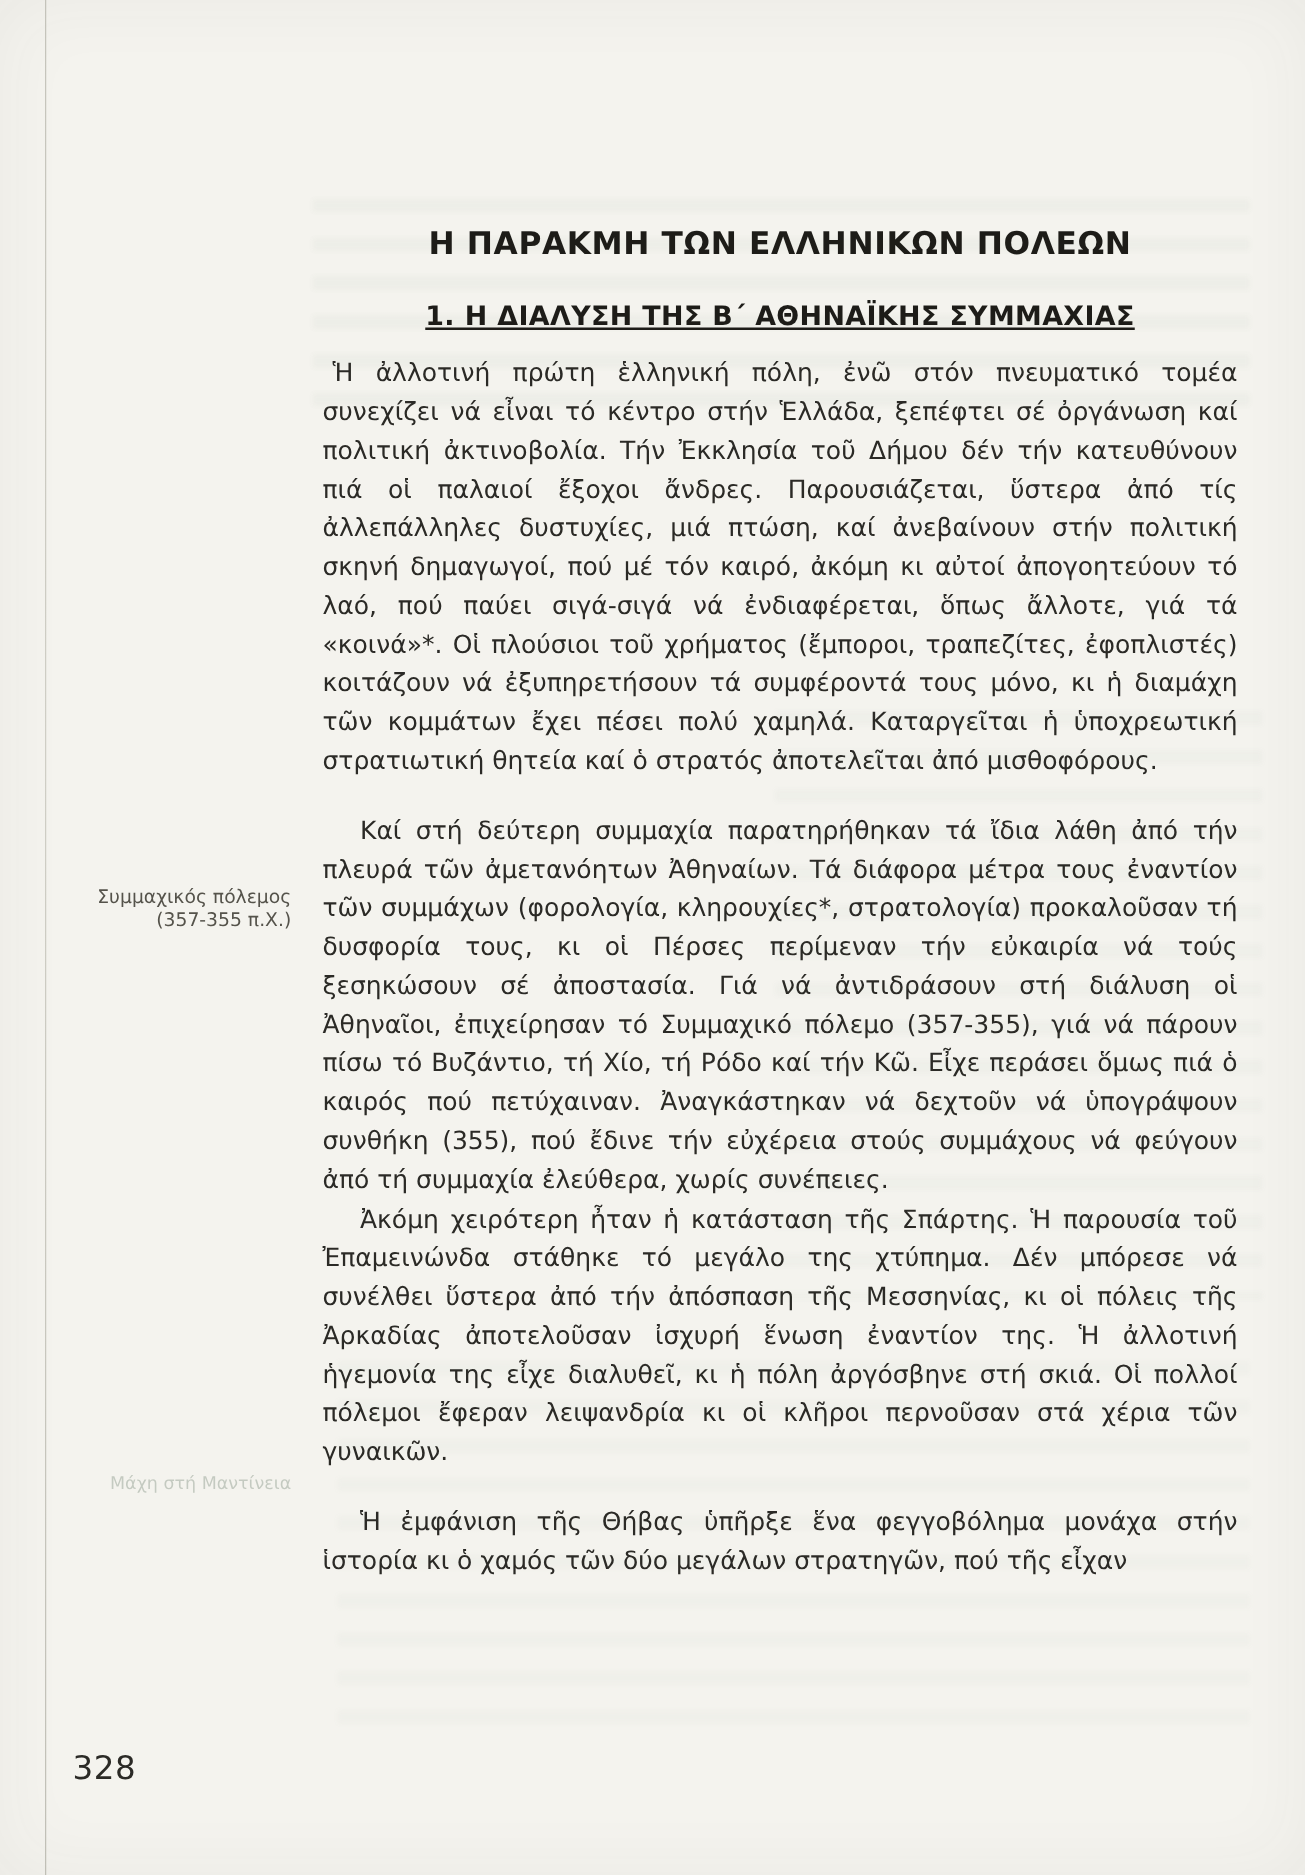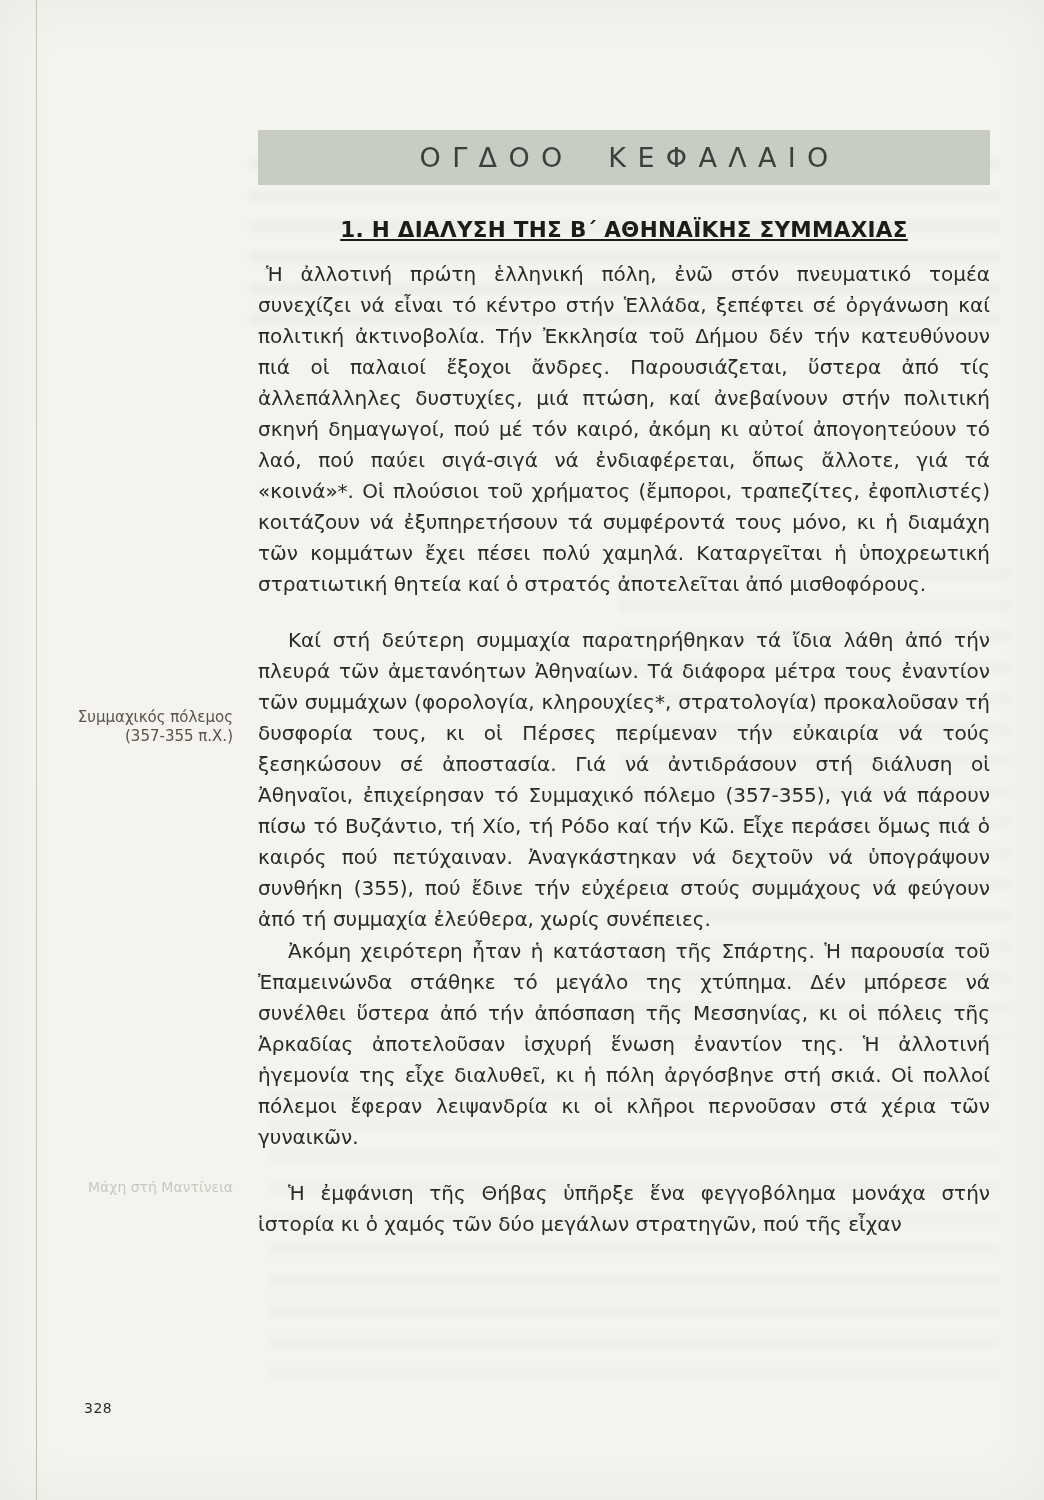--- a/index.html
+++ b/index.html
@@ -92,22 +92,22 @@
     position:absolute;
     text-align:right;
     font-size:15px;
     line-height:19px;
     color:var(--note_text);
   }
   .note-1{left:73px;top:708px;width:160px;}
   .note-2{left:78px;top:1178px;width:155px;font-size:14px;line-height:18px;
           color:#6d7f6e;opacity:.35;}
   .pagenum{
-    position:absolute;left:84px;top:1400px;
-    font-size:14px;color:var(--body_text);letter-spacing:0.5px;
+    position:absolute;left:58px;top:1400px;
+    font-size:26px;color:var(--body_text);letter-spacing:0.5px;
   }
 </style>
 </head>
 <body>
 
 <div class="scan">
 
   <div class="left-rule"></div>
 
   <div class="bleed bleed-1"></div>
@@ -115,24 +115,22 @@
   <div class="bleed bleed-3"></div>
 
   <aside class="margin-note note-1">Συμμαχικός πόλεμος (357-355 π.Χ.)</aside>
 
   <aside class="margin-note note-2">Μάχη στή Μαντίνεια</aside>
 
   <div class="pagenum">328</div>
 
   <main class="column">
 
-    <header class="banner">
-      <span>ΟΓΔΟΟ ΚΕΦΑΛΑΙΟ</span>
-    </header>
 
+    <h1 class="title">Η ΠΑΡΑΚΜΗ ΤΩΝ ΕΛΛΗΝΙΚΩΝ ΠΟΛΕΩΝ</h1>
 
     <h2 class="section-heading">1. Η ΔΙΑΛΥΣΗ ΤΗΣ Β΄ ΑΘΗΝΑΪΚΗΣ ΣΥΜΜΑΧΙΑΣ</h2>
 
     <p class="body-par first">Ἡ ἀλλοτινή πρώτη ἑλληνική πόλη, ἐνῶ στόν πνευματικό τομέα συνεχίζει νά εἶναι τό κέντρο στήν Ἑλλάδα, ξεπέφτει σέ ὀργάνωση καί πολιτική ἀκτινοβολία. Τήν Ἐκκλησία τοῦ Δήμου δέν τήν κατευθύνουν πιά οἱ παλαιοί ἔξοχοι ἄνδρες. Παρουσιάζεται, ὕστερα ἀπό τίς ἀλλεπάλληλες δυστυχίες, μιά πτώση, καί ἀνεβαίνουν στήν πολιτική σκηνή δημαγωγοί, πού μέ τόν καιρό, ἀκόμη κι αὐτοί ἀπογοητεύουν τό λαό, πού παύει σιγά-σιγά νά ἐνδιαφέρεται, ὅπως ἄλλοτε, γιά τά «κοινά»*. Οἱ πλούσιοι τοῦ χρήματος (ἔμποροι, τραπεζίτες, ἐφοπλιστές) κοιτάζουν νά ἐξυπηρετήσουν τά συμφέροντά τους μόνο, κι ἡ διαμάχη τῶν κομμάτων ἔχει πέσει πολύ χαμηλά. Καταργεῖται ἡ ὑποχρεωτική στρατιωτική θητεία καί ὁ στρατός ἀποτελεῖται ἀπό μισθοφόρους.</p>
 
     <p class="body-par follow">Καί στή δεύτερη συμμαχία παρατηρήθηκαν τά ἴδια λάθη ἀπό τήν πλευρά τῶν ἀμετανόητων Ἀθηναίων. Τά διάφορα μέτρα τους ἐναντίον τῶν συμμάχων (φορολογία, κληρουχίες*, στρατολογία) προκαλοῦσαν τή δυσφορία τους, κι οἱ Πέρσες περίμεναν τήν εὐκαιρία νά τούς ξεσηκώσουν σέ ἀποστασία. Γιά νά ἀντιδράσουν στή διάλυση οἱ Ἀθηναῖοι, ἐπιχείρησαν τό Συμμαχικό πόλεμο (357-355), γιά νά πάρουν πίσω τό Βυζάντιο, τή Χίο, τή Ρόδο καί τήν Κῶ. Εἶχε περάσει ὅμως πιά ὁ καιρός πού πετύχαιναν. Ἀναγκάστηκαν νά δεχτοῦν νά ὑπογράψουν συνθήκη (355), πού ἔδινε τήν εὐχέρεια στούς συμμάχους νά φεύγουν ἀπό τή συμμαχία ἐλεύθερα, χωρίς συνέπειες.</p>
 
 
     <p class="body-par">Ἀκόμη χειρότερη ἦταν ἡ κατάσταση τῆς Σπάρτης. Ἡ παρουσία τοῦ Ἐπαμεινώνδα στάθηκε τό μεγάλο της χτύπημα. Δέν μπόρεσε νά συνέλθει ὕστερα ἀπό τήν ἀπόσπαση τῆς Μεσσηνίας, κι οἱ πόλεις τῆς Ἀρκαδίας ἀποτελοῦσαν ἰσχυρή ἕνωση ἐναντίον της. Ἡ ἀλλοτινή ἡγεμονία της εἶχε διαλυθεῖ, κι ἡ πόλη ἀργόσβηνε στή σκιά. Οἱ πολλοί πόλεμοι ἔφεραν λειψανδρία κι οἱ κλῆροι περνοῦσαν στά χέρια τῶν γυναικῶν.</p>
 

